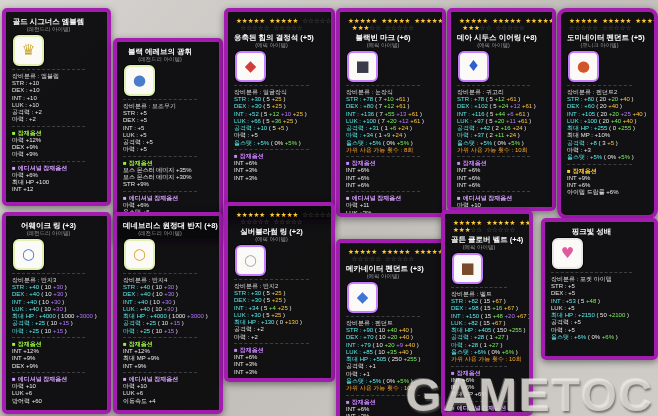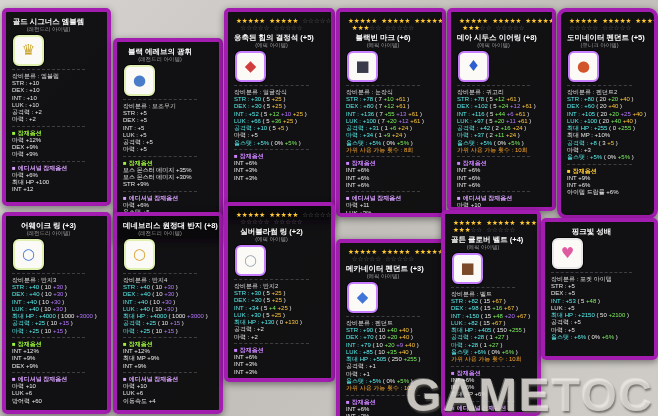--- a/index.html
+++ b/index.html
@@ -383,21 +383,21 @@
     <div class="sections">
         <div class="sep"></div>
         <div class="sec-h" style="color: rgb(203, 132, 255);"><span class="sq">■</span>잠재옵션</div>
         <div class="sec-line">INT +6%</div>
         <div class="sec-line">INT +3%</div>
         <div class="sec-line">DEX +3%</div>
         <div class="sep"></div>
       </div>
   </div>
 
-  <div class="panel" style="left: 441px; top: 210px; width: 100px; height: 206px;">
+  <div class="panel" style="left: 441px; top: 210px; width: 92px; height: 206px;">
     <div class="stars">
       <div class="star-row"><span class="star-group"><span class="st-f">★</span><span class="st-f">★</span><span class="st-f">★</span><span class="st-f">★</span><span class="st-f">★</span></span><span class="star-group"><span class="st-f">★</span><span class="st-f">★</span><span class="st-f">★</span><span class="st-f">★</span><span class="st-f">★</span></span><span class="star-group"><span class="st-f">★</span><span class="st-f">★</span><span class="st-f">★</span><span class="st-f">★</span><span class="st-f">★</span></span></div>
       <div class="star-row"><span class="star-group"><span class="st-f">★</span><span class="st-f">★</span><span class="st-f">★</span><span class="st-e">☆</span><span class="st-e">☆</span></span><span class="star-group"><span class="st-e">☆</span><span class="st-e">☆</span><span class="st-e">☆</span><span class="st-e">☆</span><span class="st-e">☆</span></span></div>
     </div>
     <div class="title">골든 클로버 벨트 (+4)</div>
     <div class="grade">(에픽 아이템)</div>
     <div class="icon-row">
       <div class="icon-box" style="border-color: rgb(199, 125, 255);">
         <span class="glyph" style="color: rgb(122, 74, 42);">■</span>
       </div>

